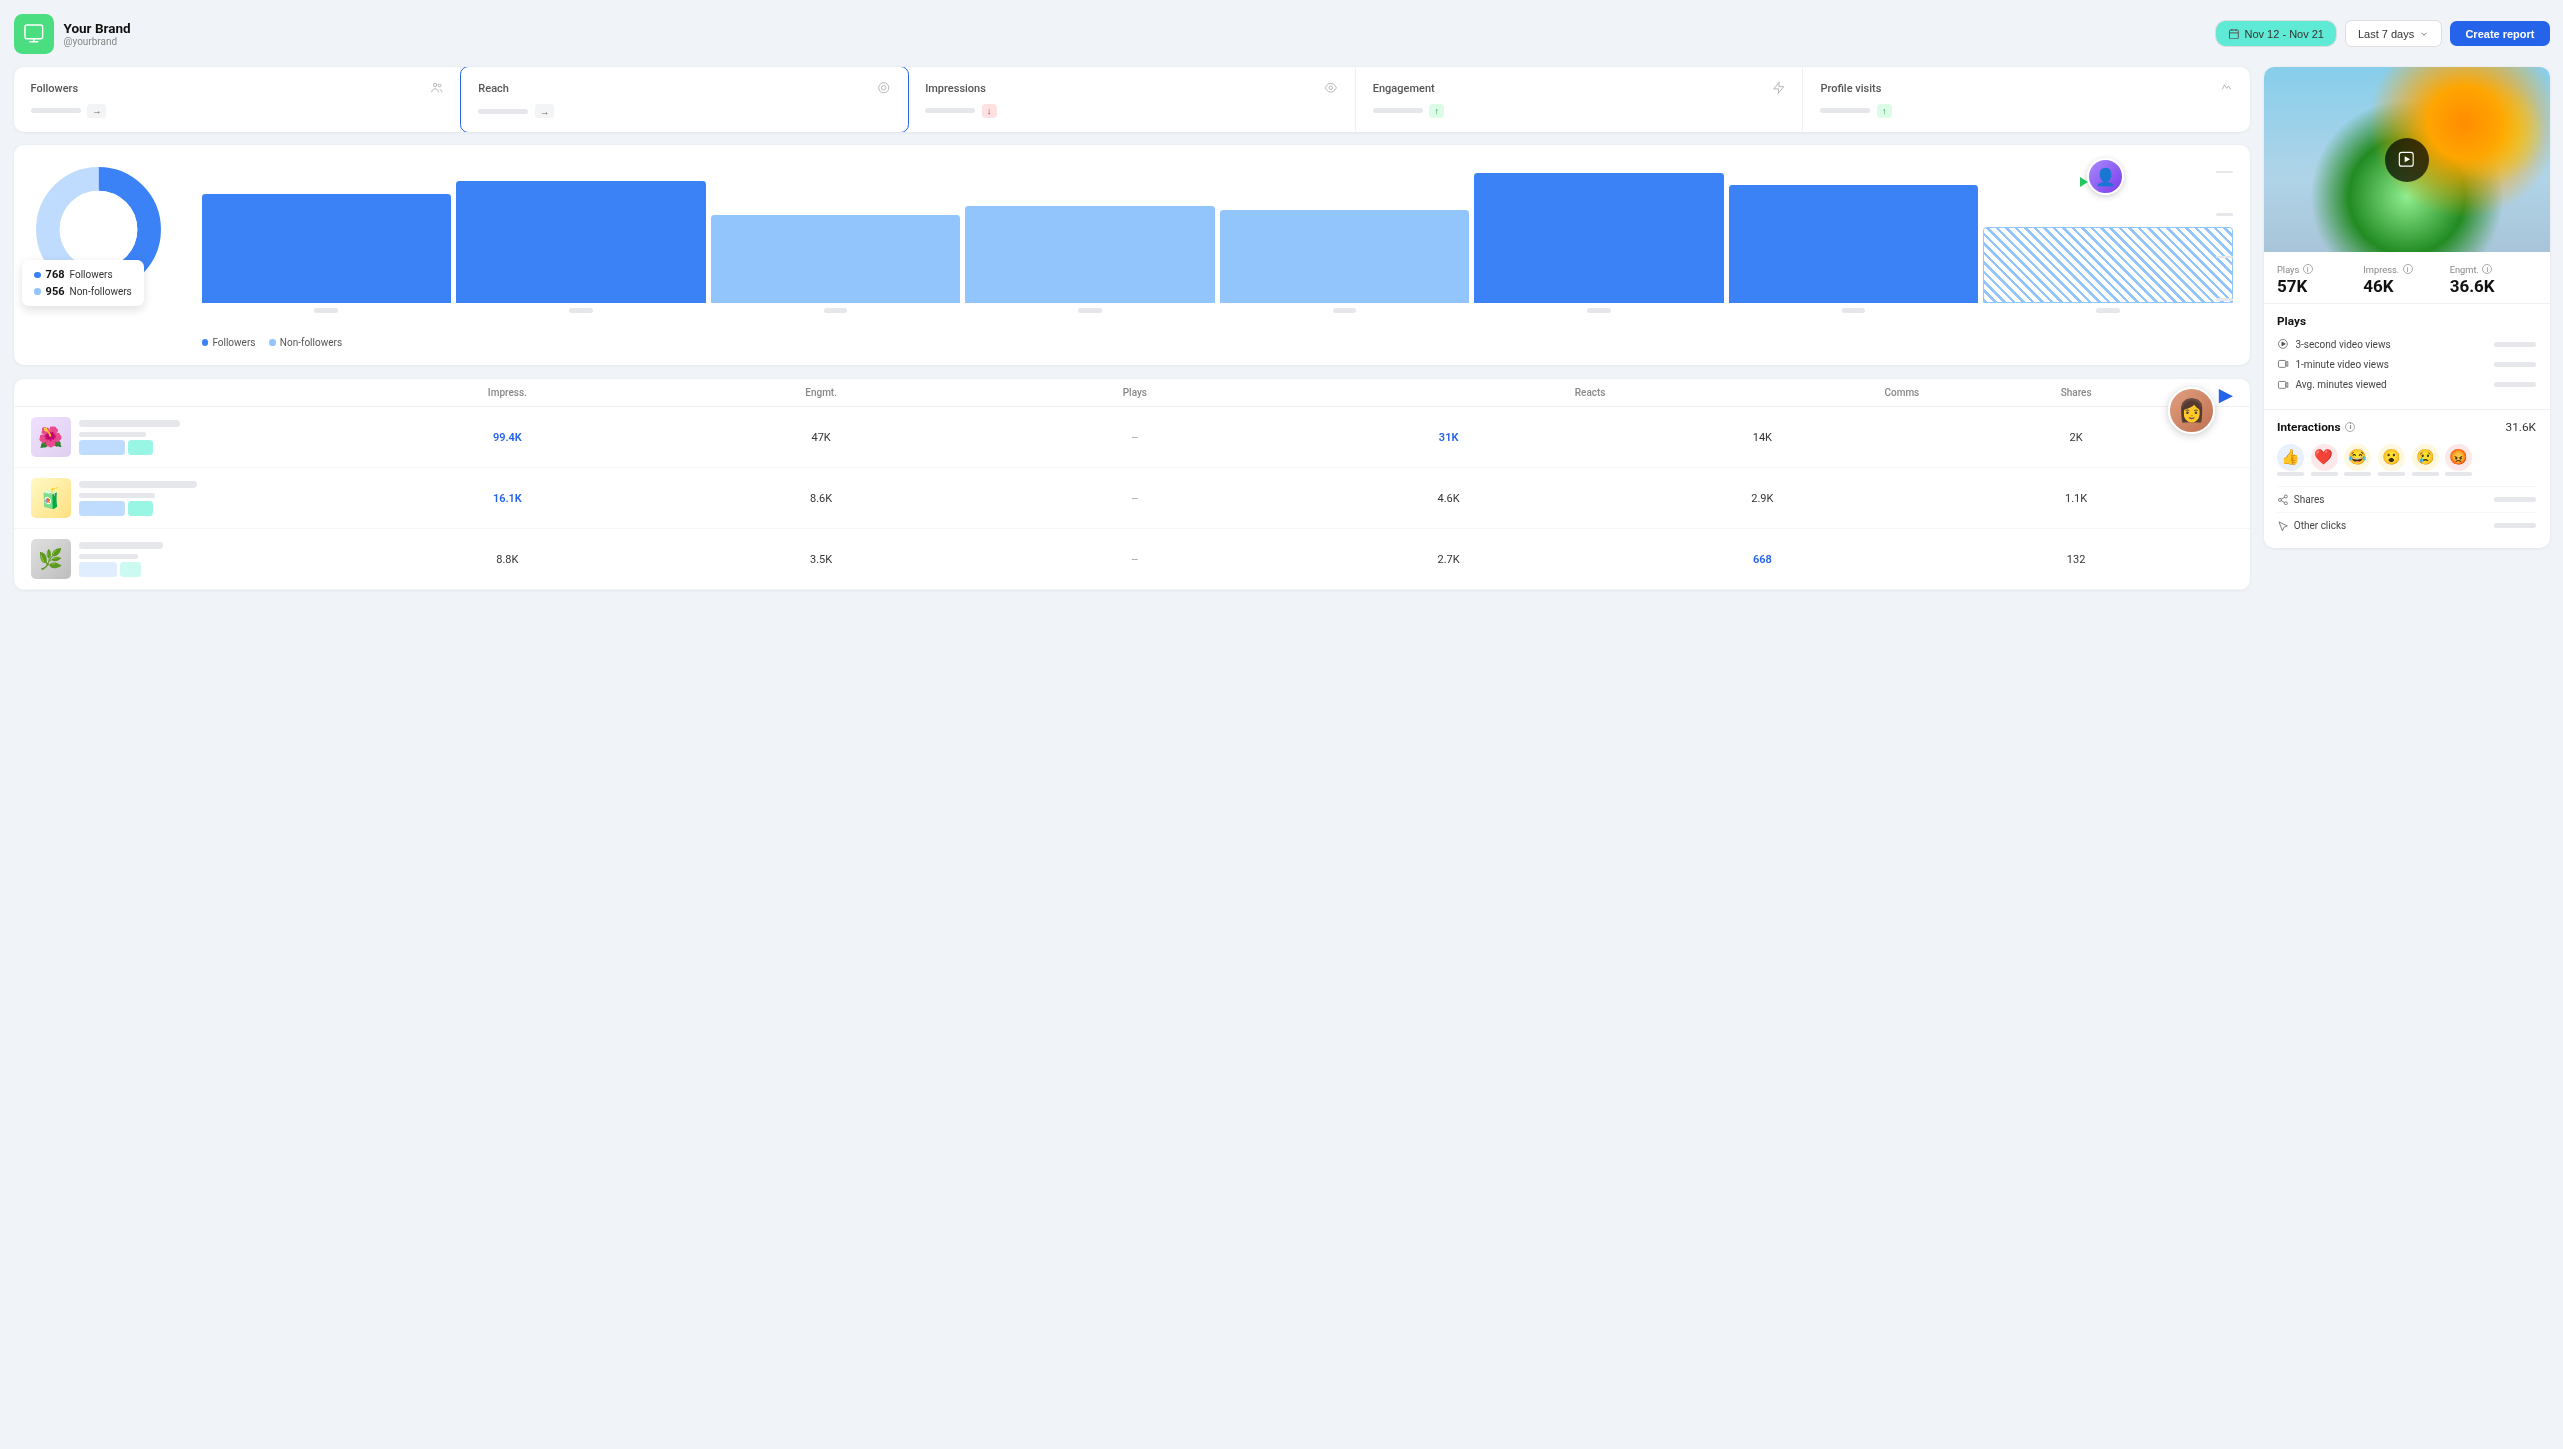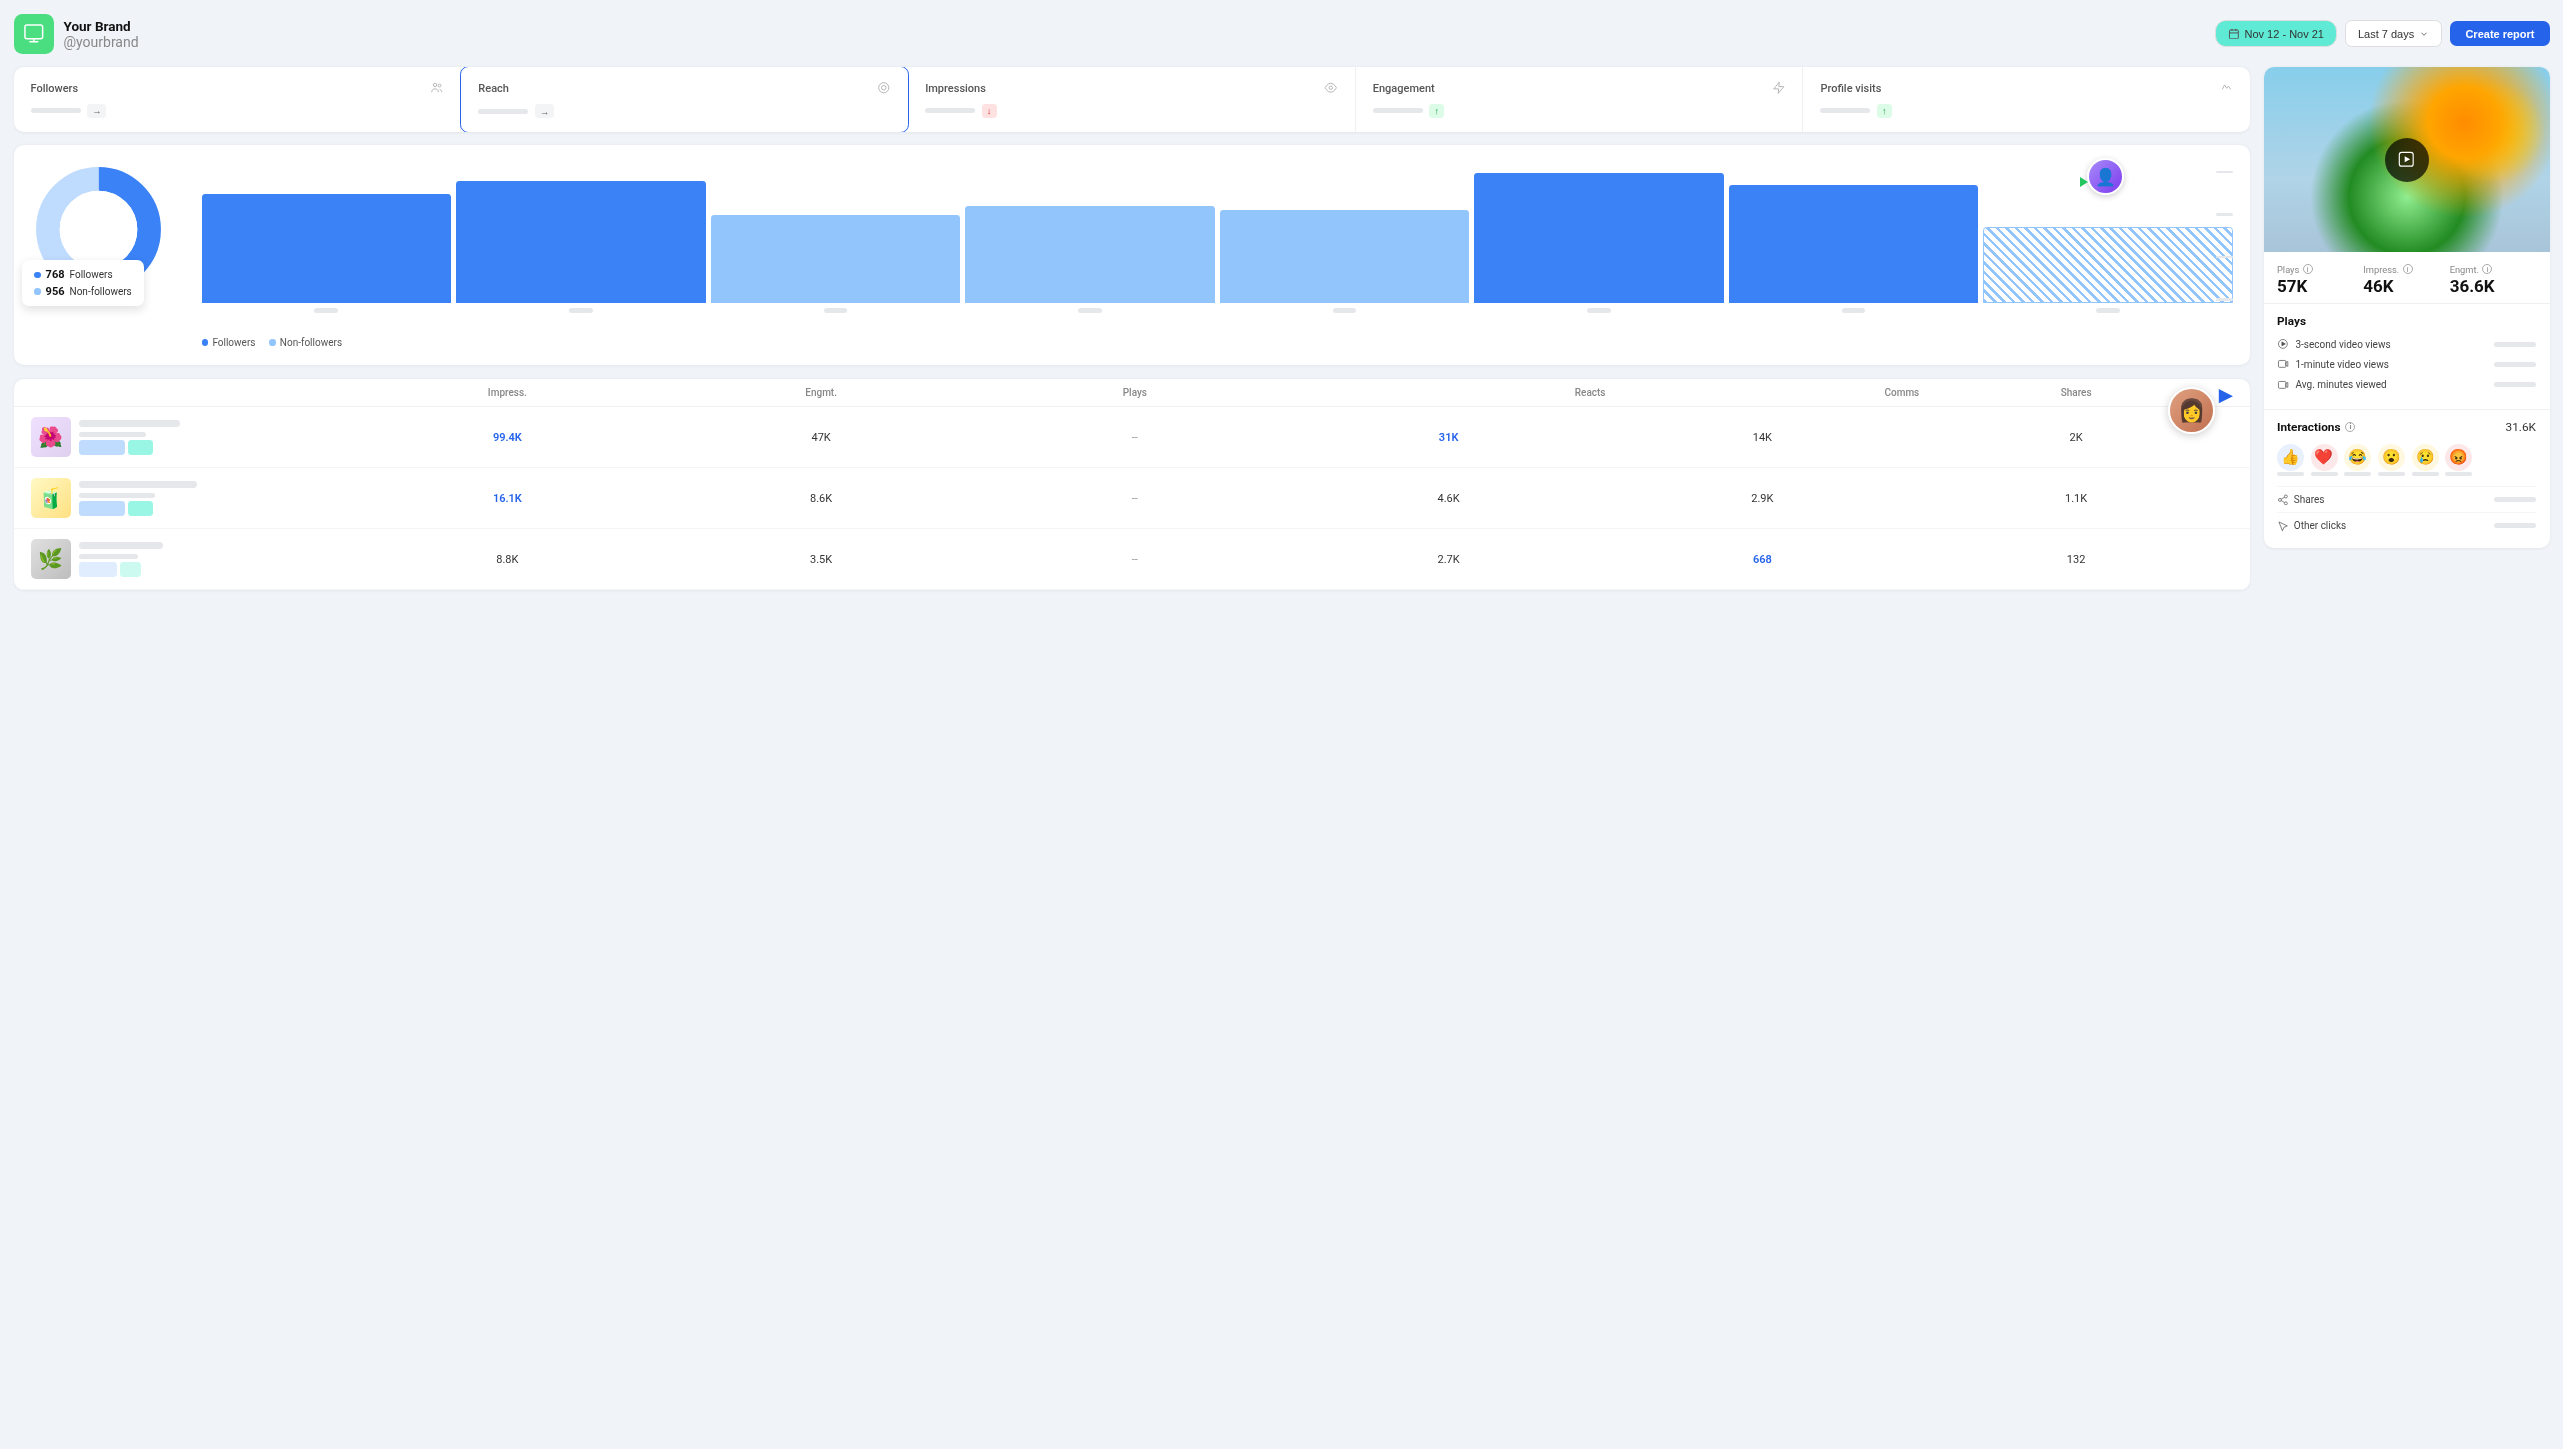--- a/index.html
+++ b/index.html
@@ -39,21 +39,21 @@
       fill: white;
     }
 
     .brand-name {
       font-size: 13.5px;
       font-weight: 700;
       color: #111;
     }
 
     .brand-handle {
-      font-size: 14px;
+      font-size: 10px;
       color: #888;
     }
 
     .top-controls {
       display: flex;
       align-items: center;
       gap: 8.4px;
     }
 
     .date-range-btn {

